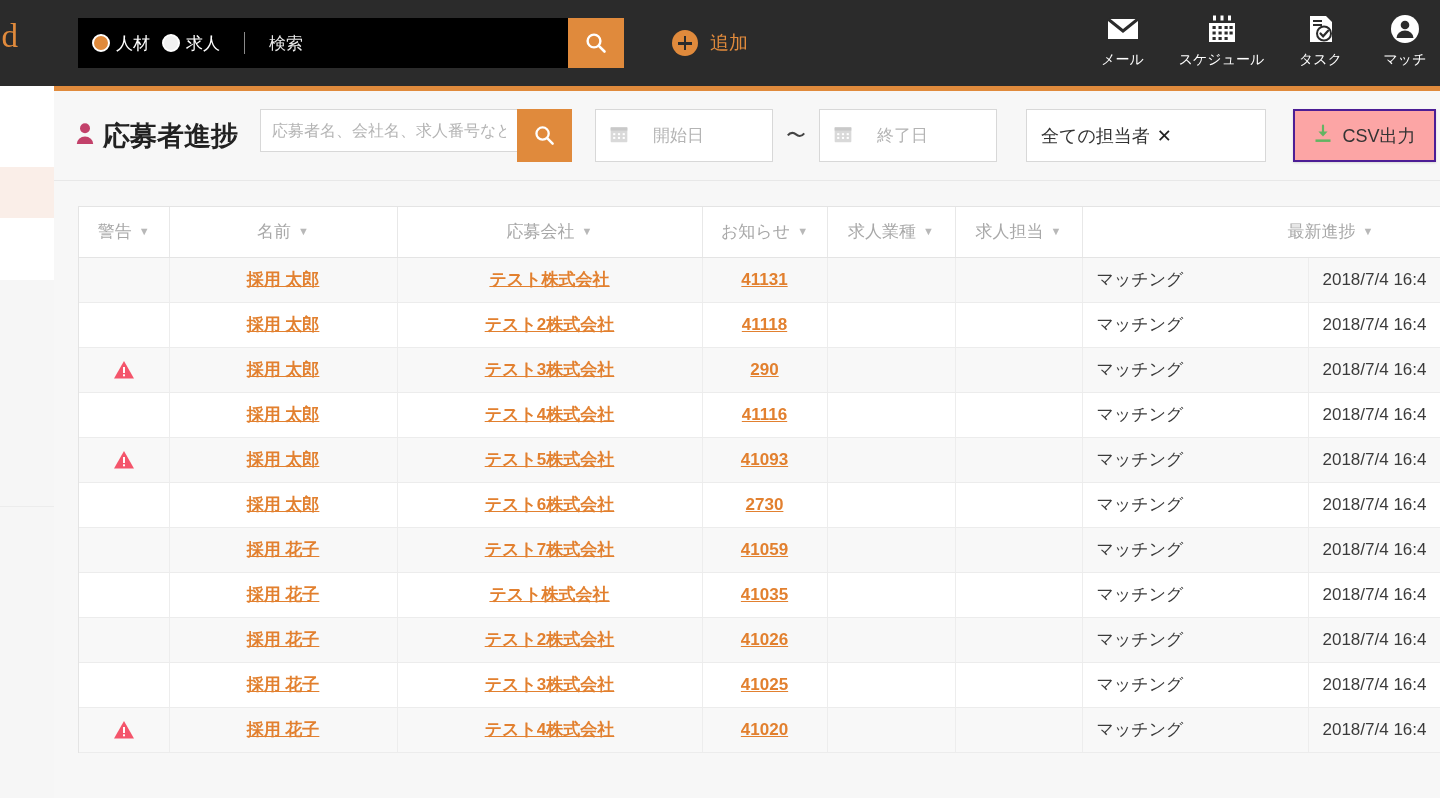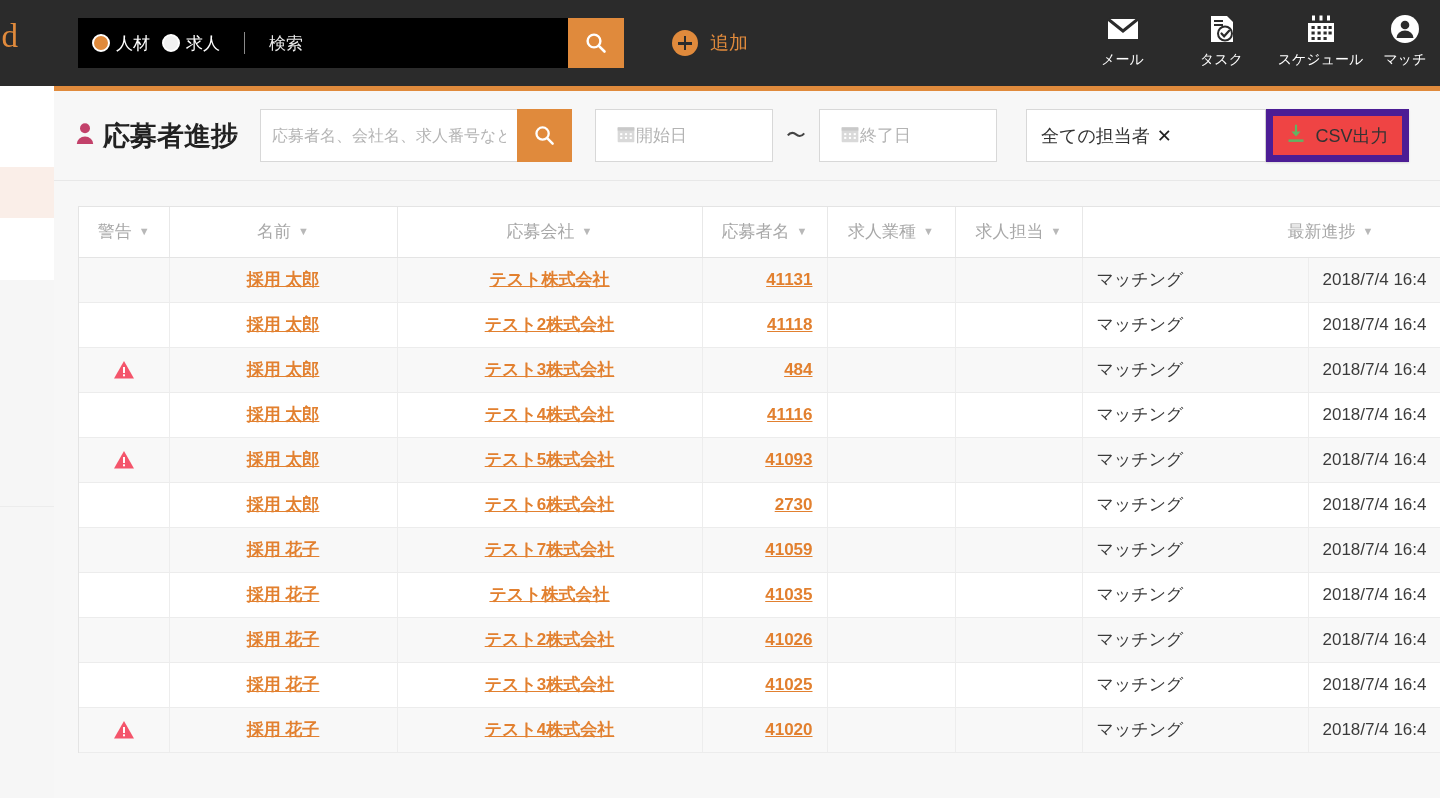--- a/index.html
+++ b/index.html
@@ -217,21 +217,21 @@
     white-space: nowrap;
   }
 
   .field-search {
     margin-left: 22px;
     display: flex;
     height: 53px;
   }
   .field-search input {
     width: 257px;
-    height: 53px;
+    height: 43px;
     border: 1px solid #d8d8d8;
     border-right: none;
     background: #ffffff;
     font-size: 16px;
     padding: 0 11px;
     color: #333;
     outline: none;
     font-family: "Liberation Sans", "DejaVu Sans", sans-serif;
   }
   .field-search input::placeholder { color: #b4b4b4; }
@@ -245,22 +245,22 @@
     cursor: pointer;
   }
 
   .date-field {
     width: 178px;
     height: 53px;
     border: 1px solid #d8d8d8;
     background: #ffffff;
     display: flex;
     align-items: center;
-    gap: 0;
-    padding-left: 20px;
+    gap: 24px;
+    padding-left: 13px;
     cursor: pointer;
   }
   .date-field.start { margin-left: 23px; }
   .date-field .dtext { color: #b4b4b4; font-size: 17px; }
   .tilde {
     margin: 0 13px;
     font-size: 20px;
     color: #444;
   }
 
@@ -273,24 +273,25 @@
     display: flex;
     align-items: center;
     padding-left: 14px;
     gap: 7px;
     cursor: pointer;
   }
   .owner-select .otext { font-size: 18px; color: #333333; }
   .owner-x { font-size: 18px; color: #222; }
 
   .csv-btn {
+    margin-left: 27px;
     width: 143px;
     height: 53px;
-    background: #ef4444;
-    border: 7px solid #4c1d95;
+    background: #fca5a5;
+    border: 2px solid #4c1d95;
     box-shadow: 0 1px 2px rgba(0,0,0,0.13);
     display: flex;
     align-items: center;
     justify-content: center;
     gap: 9px;
     cursor: pointer;
   }
   .csv-btn .ctext { font-size: 18px; color: #333333; }
 
   
@@ -334,21 +335,21 @@
     color: #3b3b3b;
     white-space: nowrap;
     overflow: hidden;
   }
   table.grid tr.odd td { background: #f8f8f8; }
   table.grid tr.even td { background: #ffffff; }
 
   td.c-warn { text-align: center; padding: 0; }
   td.c-name { text-align: center; }
   td.c-company { text-align: center; }
-  td.c-jobno { text-align: right; padding-left: 14px; }
+  td.c-jobno { text-align: center; padding-left: 14px; }
   td.c-blank { }
   td.c-prog { text-align: left; padding-left: 14px; }
   td.c-date { text-align: left; padding-left: 12px; }
 
   a.lnk {
     color: #e2802f;
     text-decoration: underline;
     cursor: pointer;
     font-size: 17px;
     font-weight: bold;
@@ -394,32 +395,20 @@
   <div class="navicons">
 
     <div class="navitem">
       <span class="glyph">
         <svg width="34" height="26" viewBox="0 0 34 26">
           <path d="M2 3 h30 v20 h-30 z" fill="#ffffff"></path>
           <path d="M2 3 L17 15 L32 3" fill="none" stroke="#2b2b2b" stroke-width="3"></path>
         </svg>
       </span>
       <span class="nlabel">メール</span>
-    </div>
-
-    <div class="navitem">
-      <span class="glyph">
-        <svg width="28" height="30" viewBox="0 0 28 30">
-          <path d="M3 2 h16 l6 6 v20 h-22 z" fill="#ffffff"></path>
-          <path d="M6 7 h9 M6 11 h9" stroke="#2b2b2b" stroke-width="2"></path>
-          <circle cx="17" cy="19.5" r="7" fill="#ffffff" stroke="#2b2b2b" stroke-width="2"></circle>
-          <path d="M13.5 19.5 l2.6 2.8 l5 -5.6" fill="none" stroke="#2b2b2b" stroke-width="2.2" stroke-linecap="round"></path>
-        </svg>
-      </span>
-      <span class="nlabel">タスク</span>
     </div>
 
     <div class="navitem">
       <span class="glyph">
         <svg width="30" height="30" viewBox="0 0 30 30">
           <rect x="2" y="4" width="26" height="24" fill="#ffffff"></rect>
           <rect x="2" y="4" width="26" height="5" fill="#2b2b2b"></rect>
           <rect x="6" y="1.5" width="3" height="5" fill="#ffffff"></rect>
           <rect x="13.5" y="1.5" width="3" height="5" fill="#ffffff"></rect>
           <rect x="21" y="1.5" width="3" height="5" fill="#ffffff"></rect>
@@ -432,20 +421,32 @@
               <rect x="11.5" y="17.5" width="3.2" height="3"></rect>
             <rect x="17.5" y="17.5" width="3.2" height="3"></rect>
               <rect x="22.5" y="17.5" width="3.2" height="3"></rect>
             <rect x="5.5" y="23" width="3.2" height="3"></rect>
               <rect x="11.5" y="23" width="3.2" height="3"></rect>
             <rect x="17.5" y="23" width="3.2" height="3"></rect>
           </g>
         </svg>
       </span>
       <span class="nlabel">スケジュール</span>
+    </div>
+
+    <div class="navitem">
+      <span class="glyph">
+        <svg width="28" height="30" viewBox="0 0 28 30">
+          <path d="M3 2 h16 l6 6 v20 h-22 z" fill="#ffffff"></path>
+          <path d="M6 7 h9 M6 11 h9" stroke="#2b2b2b" stroke-width="2"></path>
+          <circle cx="17" cy="19.5" r="7" fill="#ffffff" stroke="#2b2b2b" stroke-width="2"></circle>
+          <path d="M13.5 19.5 l2.6 2.8 l5 -5.6" fill="none" stroke="#2b2b2b" stroke-width="2.2" stroke-linecap="round"></path>
+        </svg>
+      </span>
+      <span class="nlabel">タスク</span>
     </div>
 
 
     <div class="navitem last">
       <span class="glyph">
         <svg width="32" height="32" viewBox="0 0 32 32">
           <circle cx="16" cy="16" r="14" fill="#ffffff"></circle>
           <circle cx="16" cy="12" r="4.3" fill="#2b2b2b"></circle>
           <path d="M7.5 25 a8.5 7.5 0 0 1 17 0 z" fill="#2b2b2b"></path>
         </svg>
@@ -564,21 +565,21 @@
           <th>
             <span>警告</span><span class="caret">▼</span>
           </th>
           <th>
             <span>名前</span><span class="caret">▼</span>
           </th>
           <th>
             <span>応募会社</span><span class="caret">▼</span>
           </th>
           <th>
-            <span>応募者名</span><span class="caret">▼</span>
+            <span>お知らせ</span><span class="caret">▼</span>
           </th>
           <th>
             <span>求人業種</span><span class="caret">▼</span>
           </th>
           <th>
             <span>求人担当</span><span class="caret">▼</span>
           </th>
           <th colspan="2">
             <span>最新進捗</span><span class="caret">▼</span>
           </th>
@@ -606,21 +607,21 @@
             <td class="c-date">2018/7/4 16:4</td>
           </tr>
           <tr class="odd">
             <td class="c-warn"><svg class="warn-tri" width="22" height="20" viewBox="0 0 22 20">
                 <path d="M11 1 L21 18.5 H1 Z" fill="#f4556b"></path>
                 <rect x="10" y="7" width="2" height="6" fill="#ffffff"></rect>
                 <rect x="10" y="14.3" width="2" height="2" fill="#ffffff"></rect>
               </svg></td>
             <td class="c-name"><a class="lnk">採用 太郎</a></td>
             <td class="c-company"><a class="lnk">テスト3株式会社</a></td>
-            <td class="c-jobno"><a class="lnk">484</a></td>
+            <td class="c-jobno"><a class="lnk">290</a></td>
             <td class="c-blank"></td>
             <td class="c-blank"></td>
             <td class="c-prog">マッチング</td>
             <td class="c-date">2018/7/4 16:4</td>
           </tr>
           <tr class="even">
             <td class="c-warn"></td>
             <td class="c-name"><a class="lnk">採用 太郎</a></td>
             <td class="c-company"><a class="lnk">テスト4株式会社</a></td>
             <td class="c-jobno"><a class="lnk">41116</a></td>

